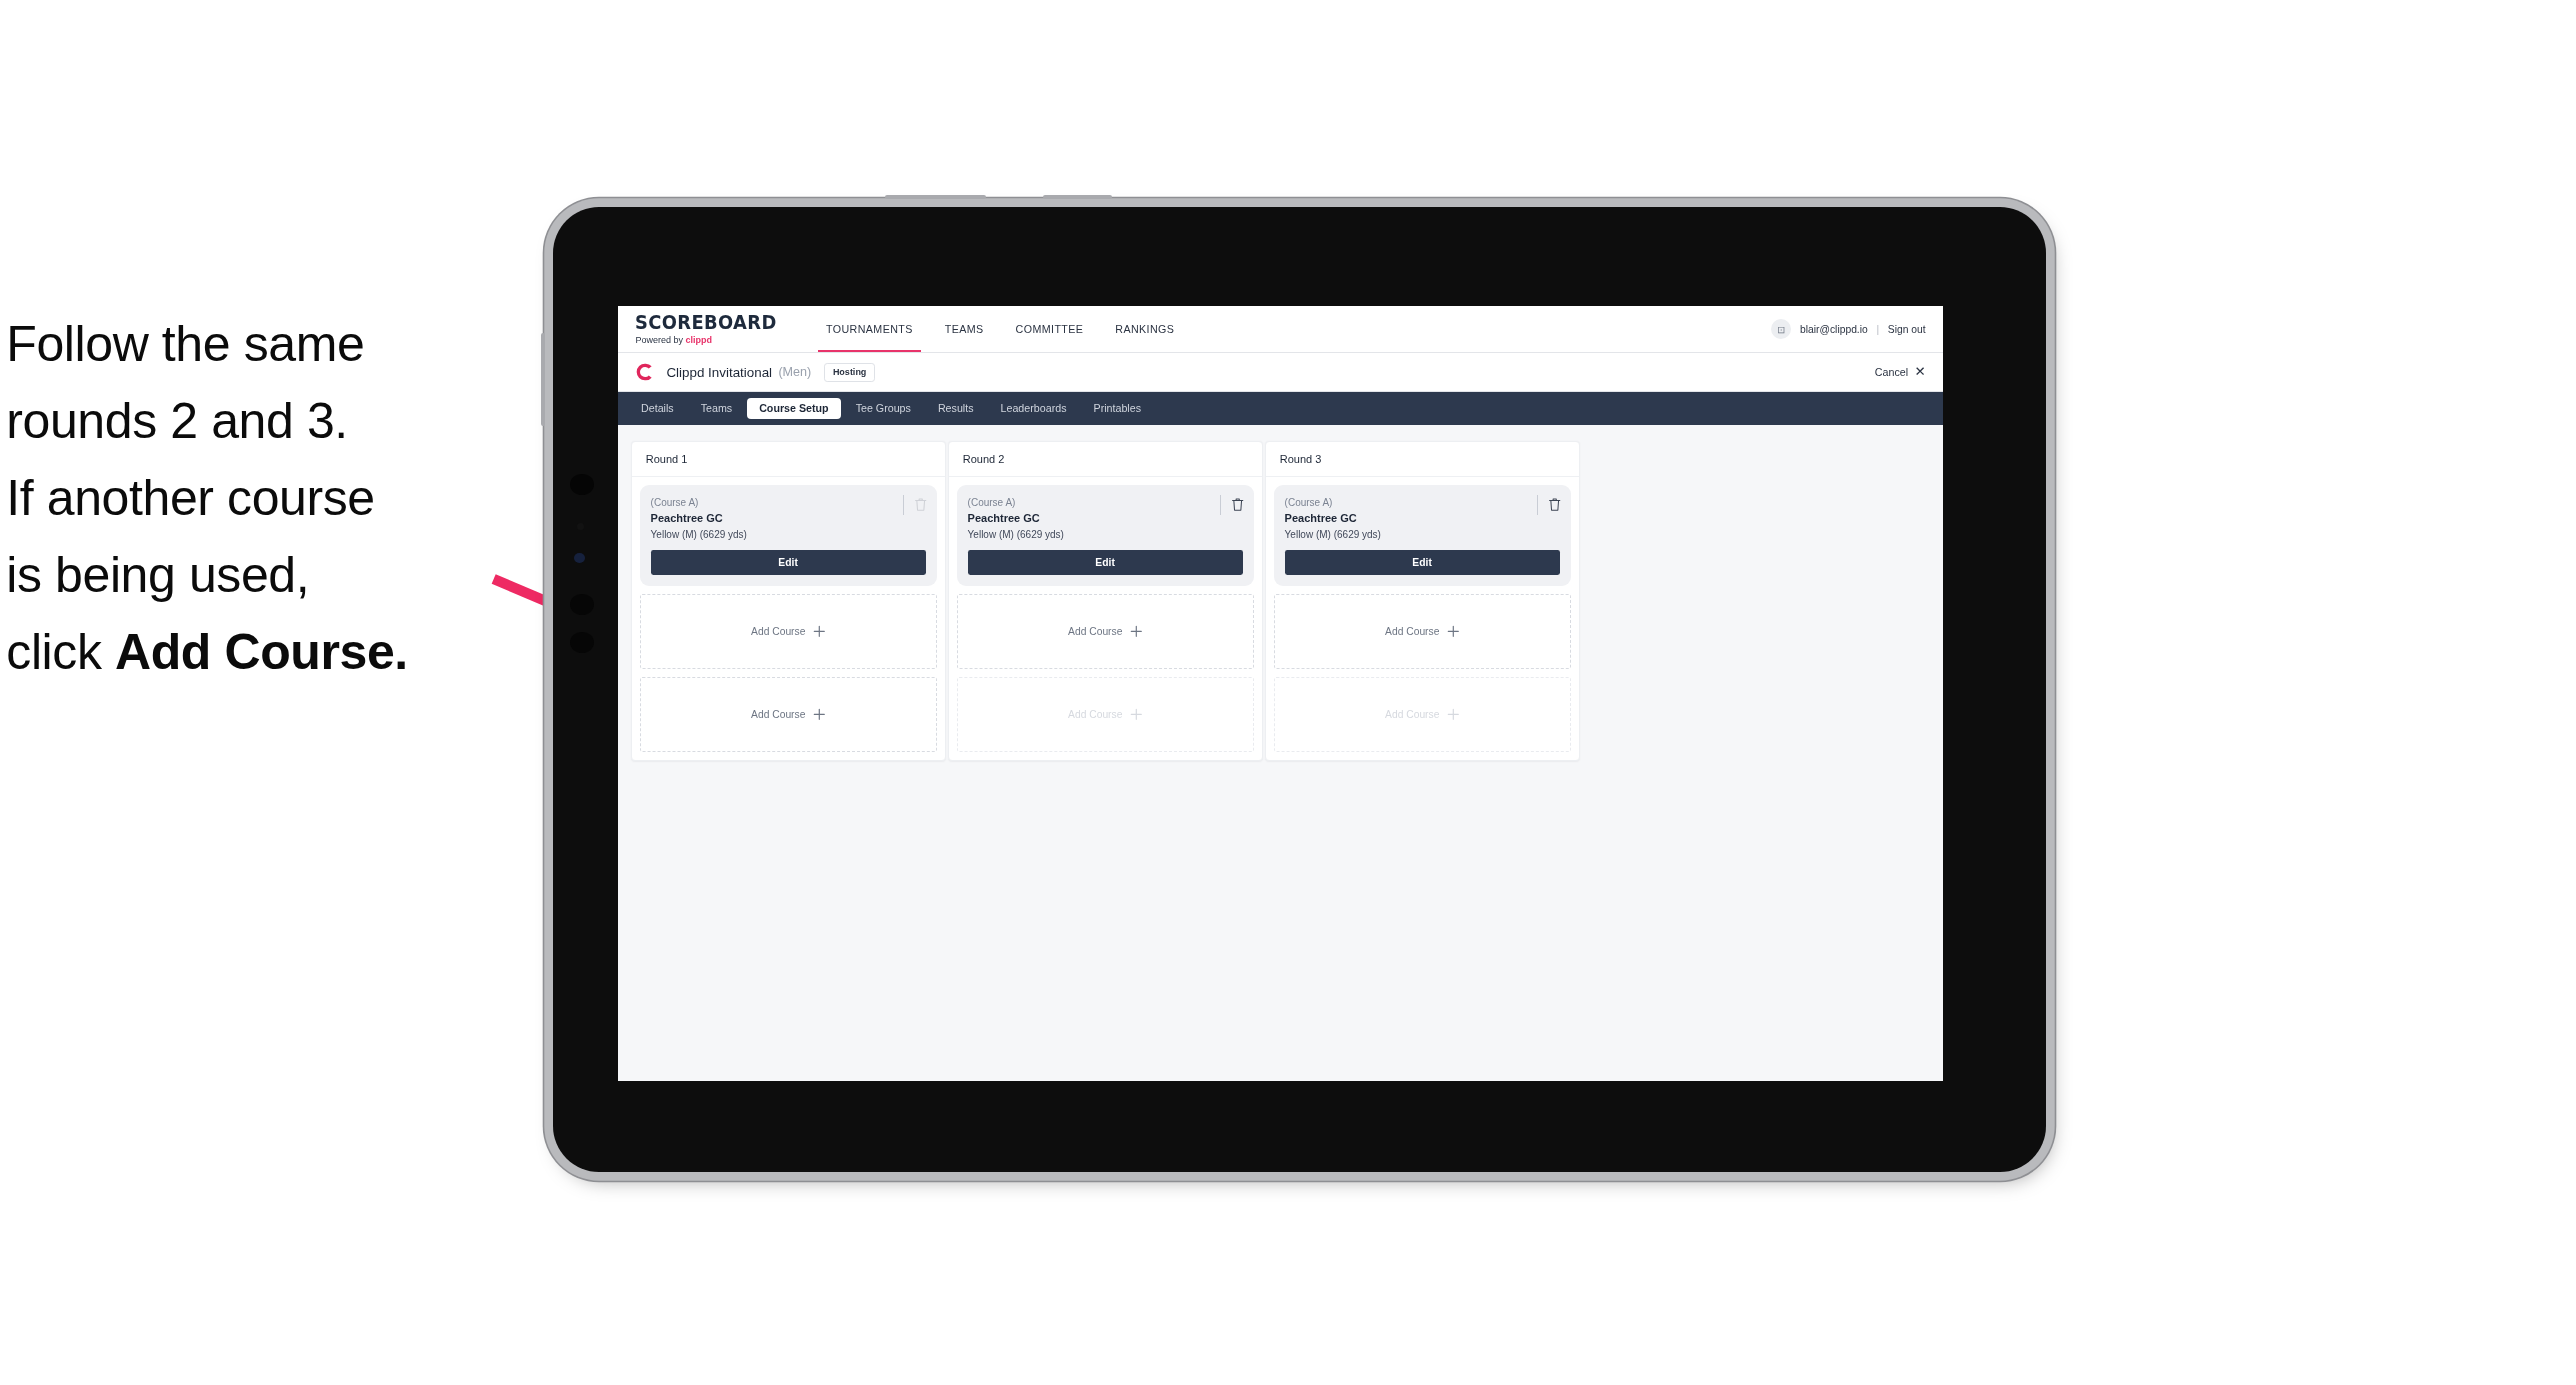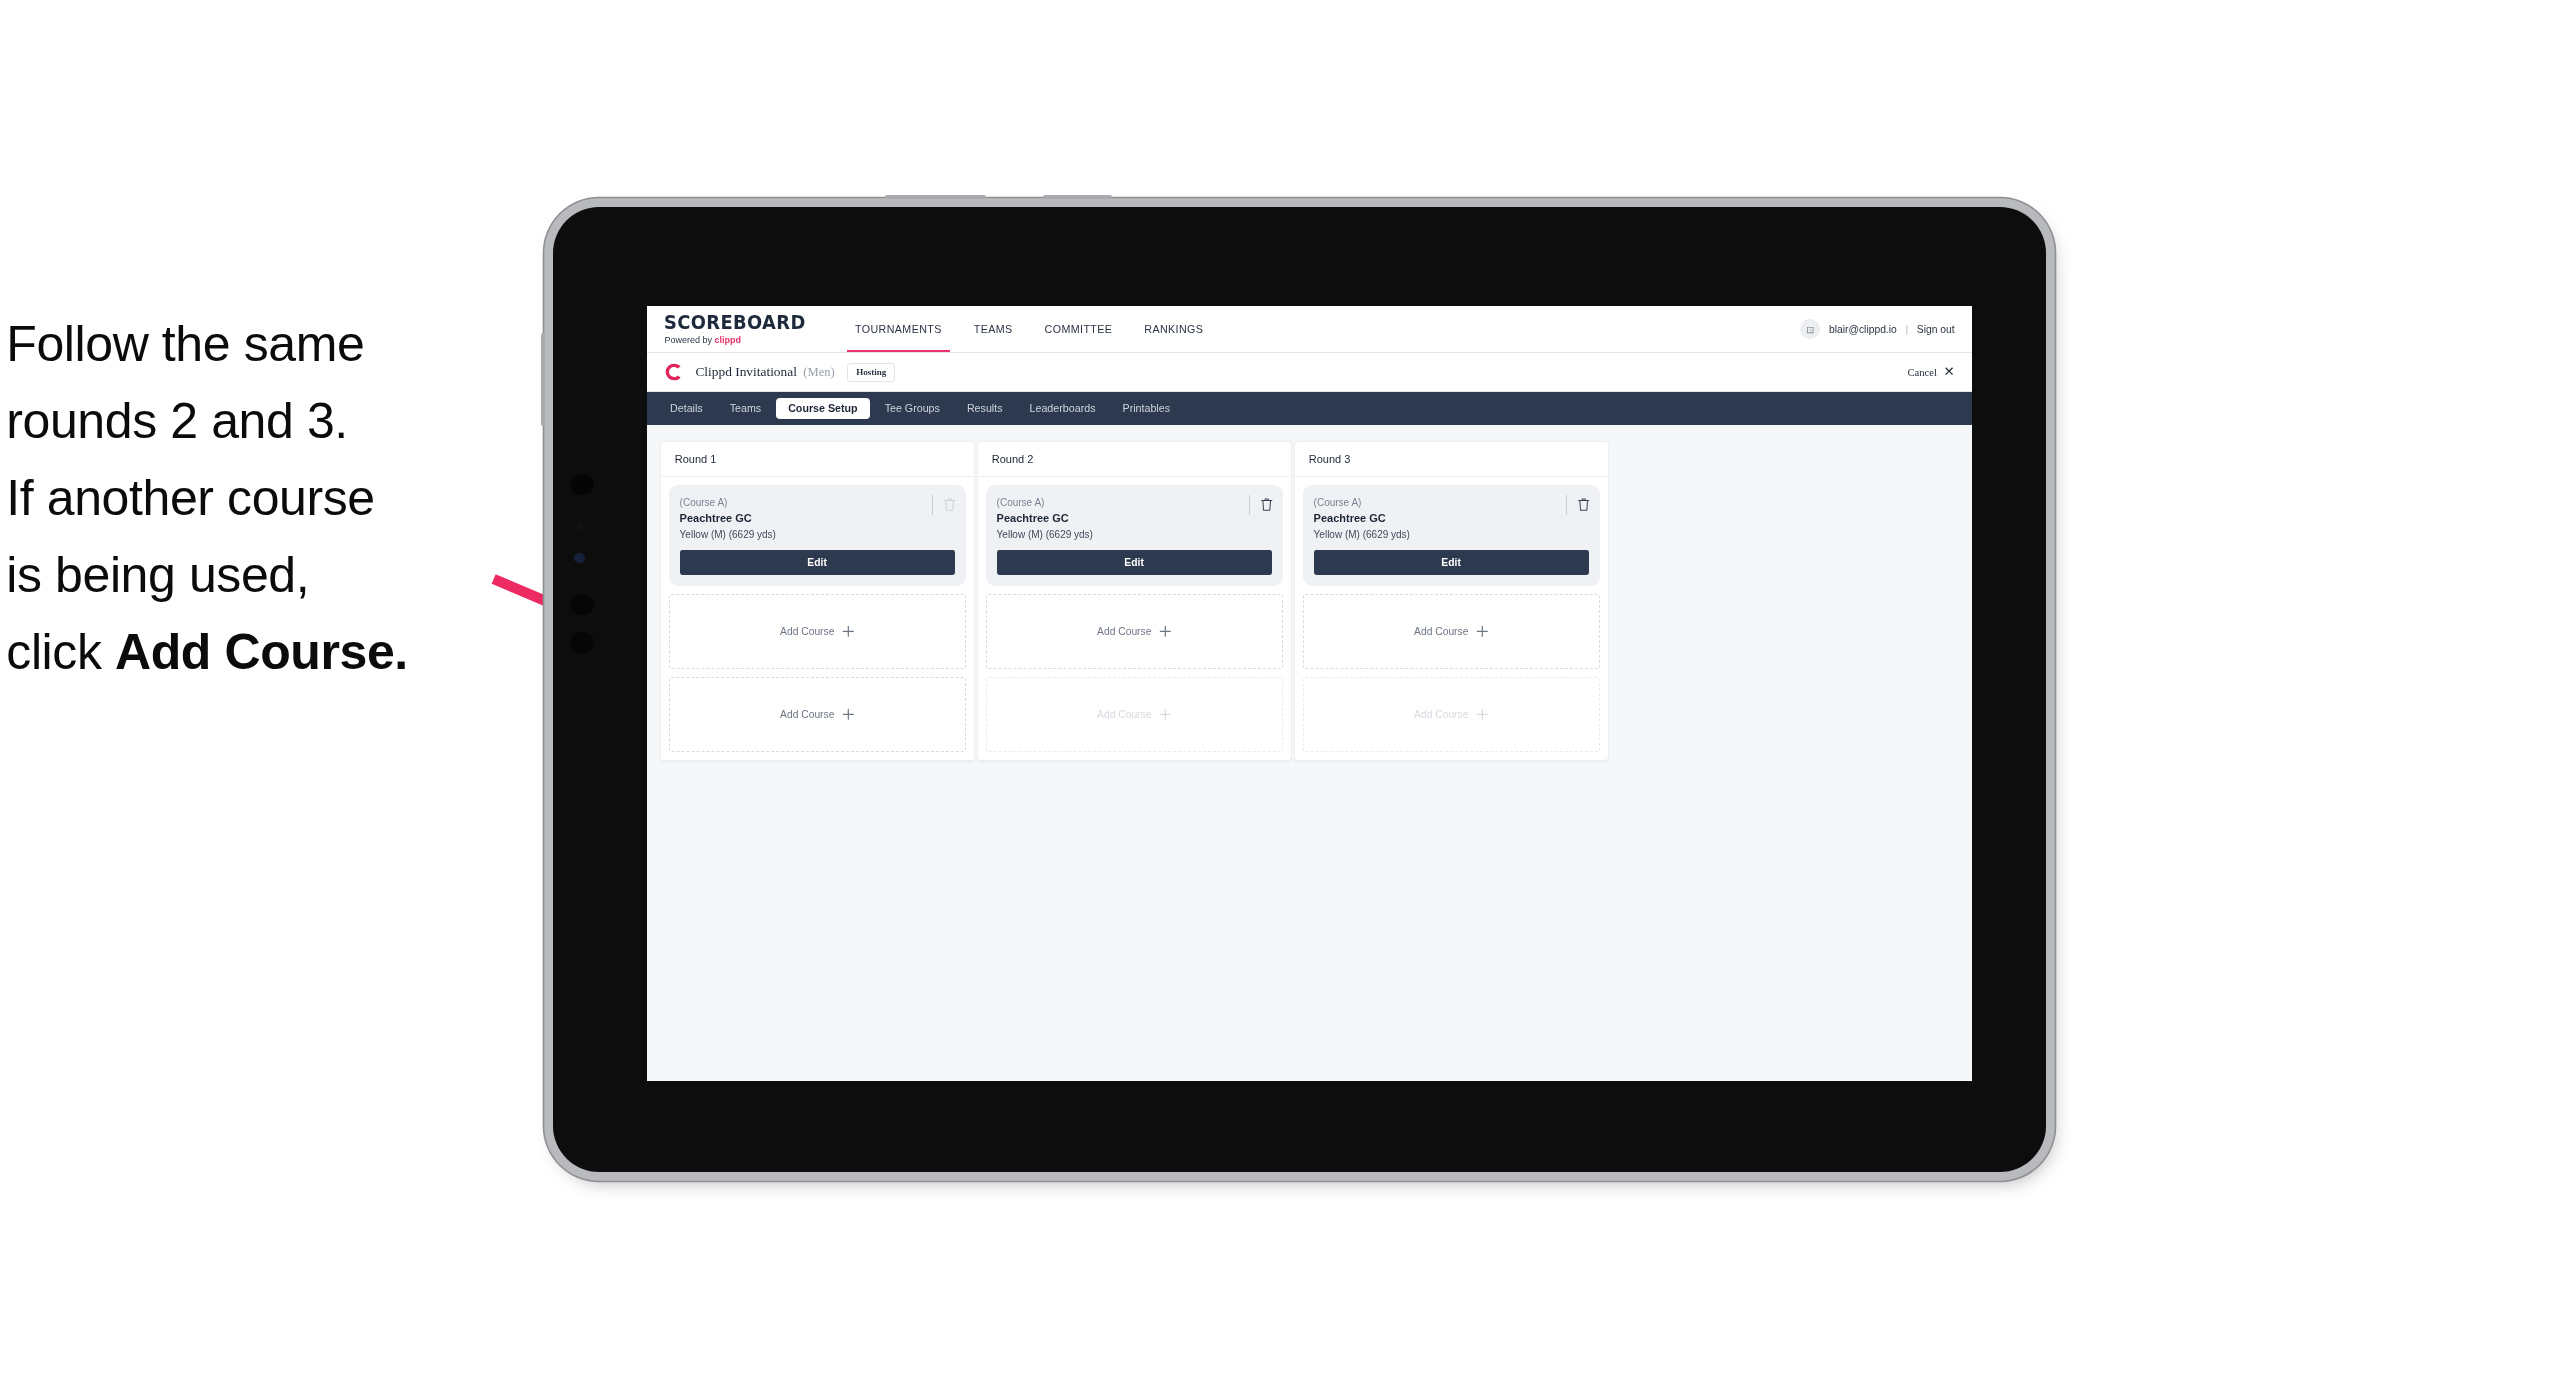--- a/index.html
+++ b/index.html
@@ -65,21 +65,21 @@
   }
   .sensor.cam   { left: 17.4px; top: 267px; width: 24px; height: 21.3px; background: #050505; }
   .sensor.small { left: 24px; top: 316px; width: 7.1px; height: 7.1px; background: #121212; }
   .sensor.blue  { left: 21.3px; top: 346px; width: 11px; height: 10.3px; background: #16213d; }
   .sensor.mic1  { left: 17.4px; top: 387px; width: 24px; height: 21.3px; background: #060606; }
   .sensor.mic2  { left: 17.4px; top: 425px; width: 24px; height: 21.3px; background: #060606; }
 
   
   #app {
     position: absolute;
-    left: 94px; top: 99px;
+    left: 65px; top: 99px;
     width: 1325px; height: 775px;
     background: #f6f7f9;
     overflow: hidden;
   }
 
   
   #topbar {
     height: 47px;
     background: #ffffff;
     border-bottom: 0.8px solid #e3e5e9;
@@ -147,21 +147,20 @@
   #signout { color: #2b3342; cursor: pointer; }
 
   
   #titlebar {
     height: 39px;
     background: #ffffff;
     border-bottom: 0.8px solid #e3e5e9;
     display: flex; align-items: center;
     padding: 0 17.4px;
     box-sizing: border-box;
-    font-family: Liberation Serif, serif;
   }
   #c-logo {
     width: 20px; height: 20px;
     margin-right: 11px;
     flex: none;
   }
   #tourn-name {
     font-size: 13.4px;
     color: #1d2636;
     margin-right: 6.3px;

